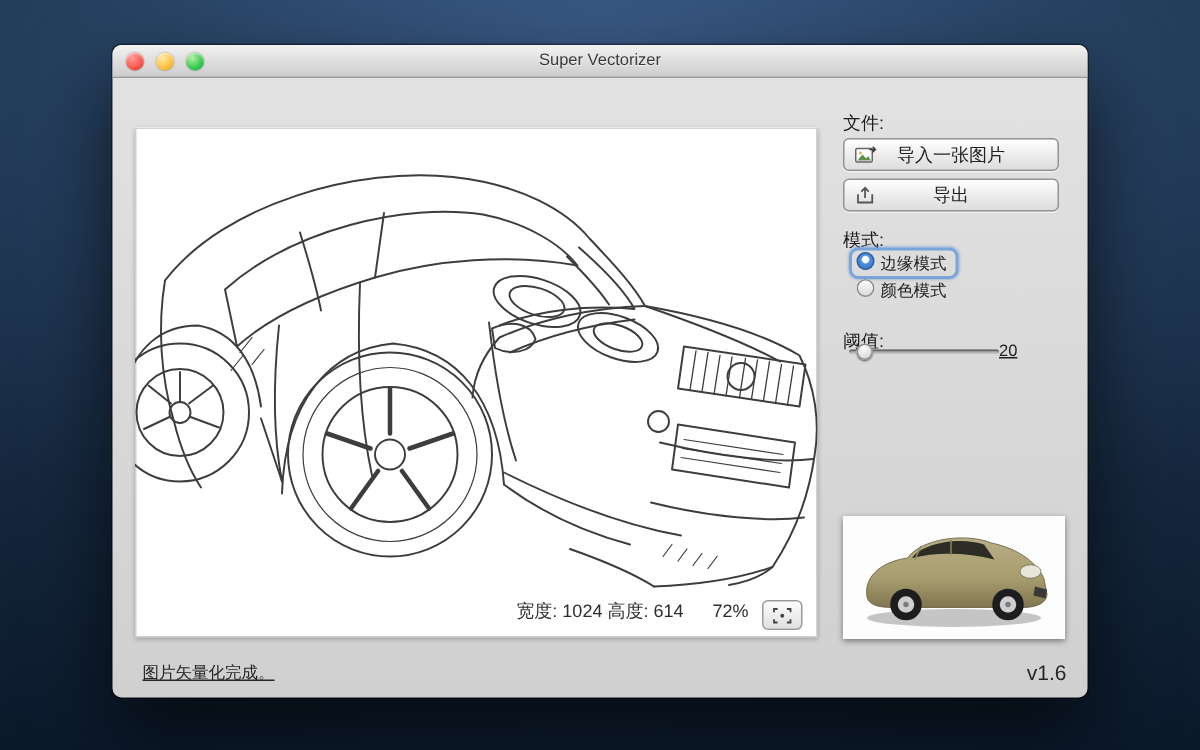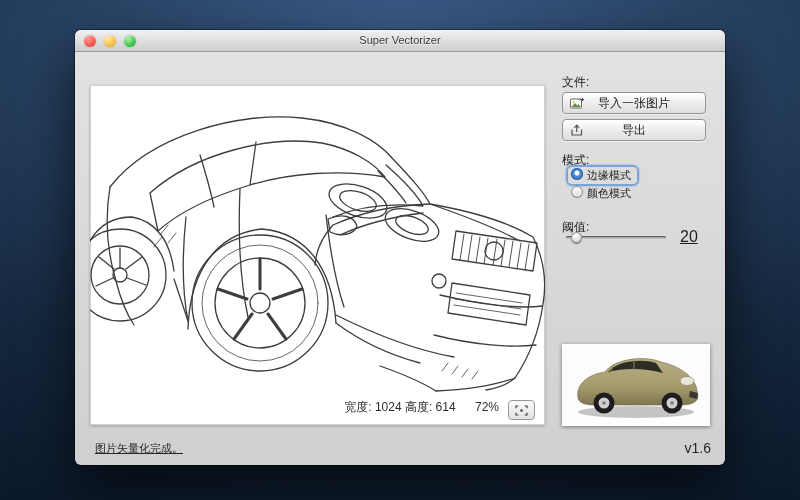--- a/index.html
+++ b/index.html
@@ -55,21 +55,21 @@
            background:linear-gradient(#ffffff,#d8d8d8); box-shadow:inset 0 0 0 1px #8a8a8a, inset 0 1px 1px rgba(255,255,255,.9); }
   .radio.sel { background:radial-gradient(circle at 50% 42%, #ffffff 0 2px, #4c8cd8 3px, #2f6dbd 100%);
                box-shadow:inset 0 0 0 1px #35619c; }
 
   .slider-row { position:absolute; left:6px; display:flex; align-items:center; }
   .slider-track { position:relative; width:100px; height:3px; border-radius:2px;
                   background:linear-gradient(#8f8f8f,#c9c9c9); box-shadow:inset 0 1px 1px rgba(0,0,0,.4); }
   .slider-thumb { position:absolute; left:5px; top:-4px; width:11px; height:11px; border-radius:50%;
                   background:radial-gradient(circle at 40% 30%, #ffffff, #d6d6d6 70%, #aeaeae);
                   box-shadow:0 1px 1px rgba(0,0,0,.45), inset 0 0 0 1px #8f8f8f; }
-  .slider-value { margin-left:14px; font-size:16px; color:#1e1e1e;text-decoration:underline; }
+  .slider-value { font-size:11px; color:#1e1e1e;text-decoration:underline; }
 
   .thumb-wrap { position:absolute; left:2px; top:292px; width:148px; height:82px; background:#fff;
                 box-shadow:0 1px 4px rgba(0,0,0,.45); }
 
   .status-msg { position:absolute; left:20px; bottom:9px; font-size:11px; color:#262626;text-decoration:underline; }
   .version { position:absolute; right:14px; bottom:9px; font-size:14px; color:#262626; }
 </style>
 </head>
 <body>
 

